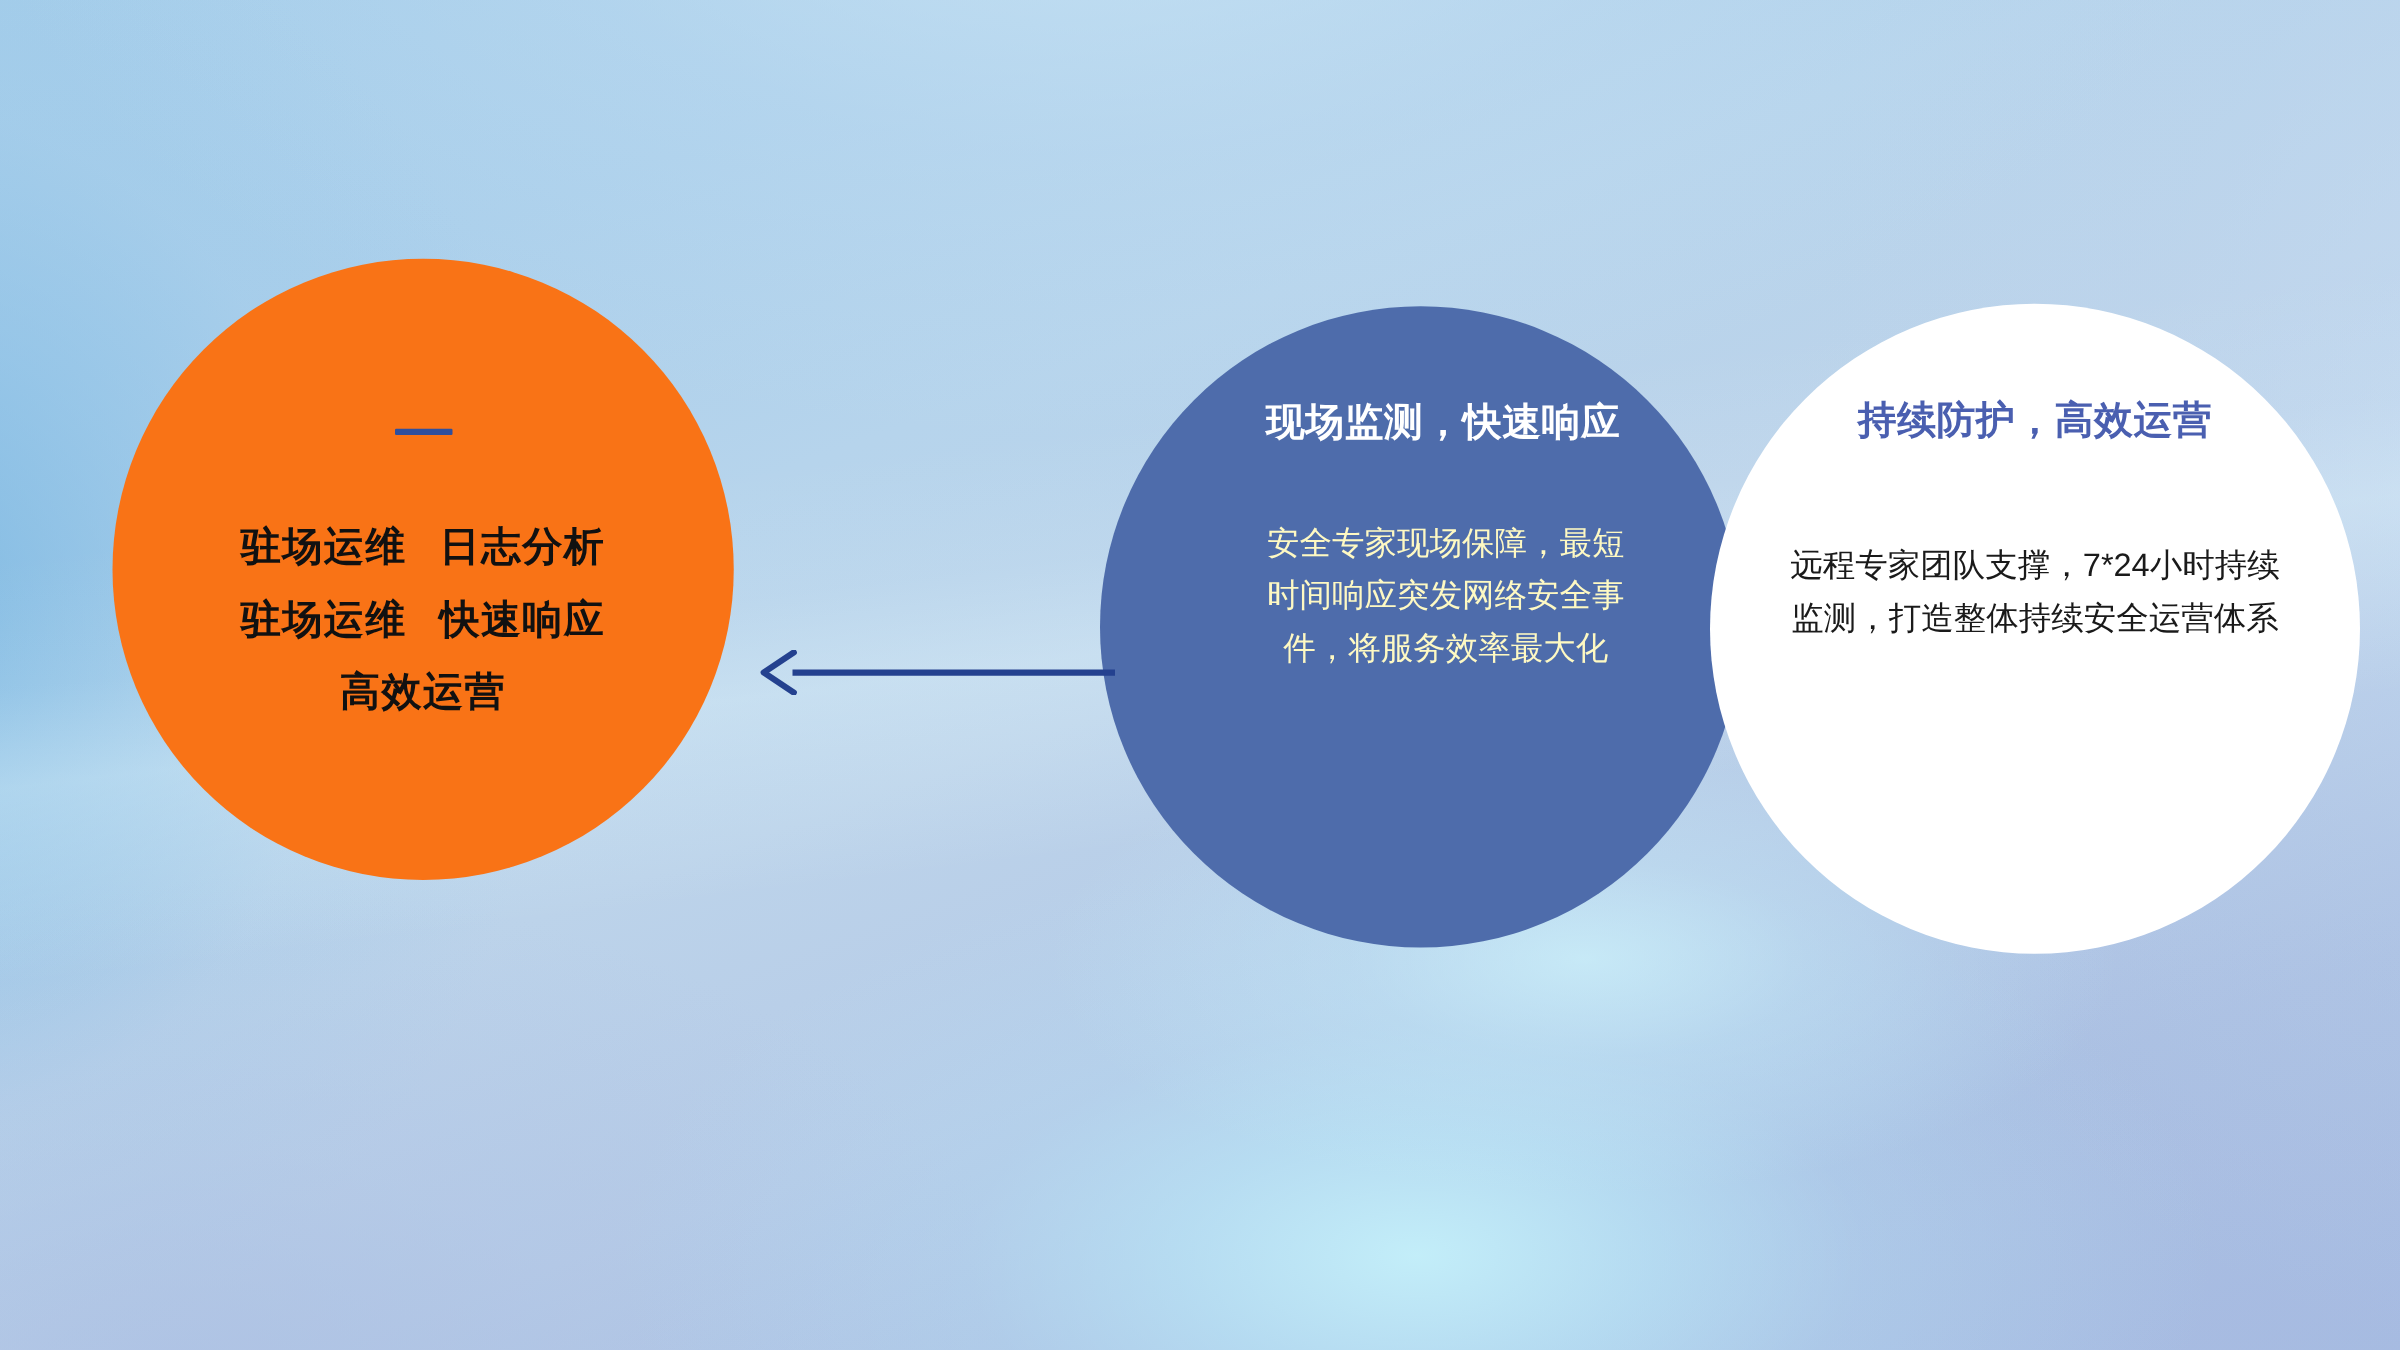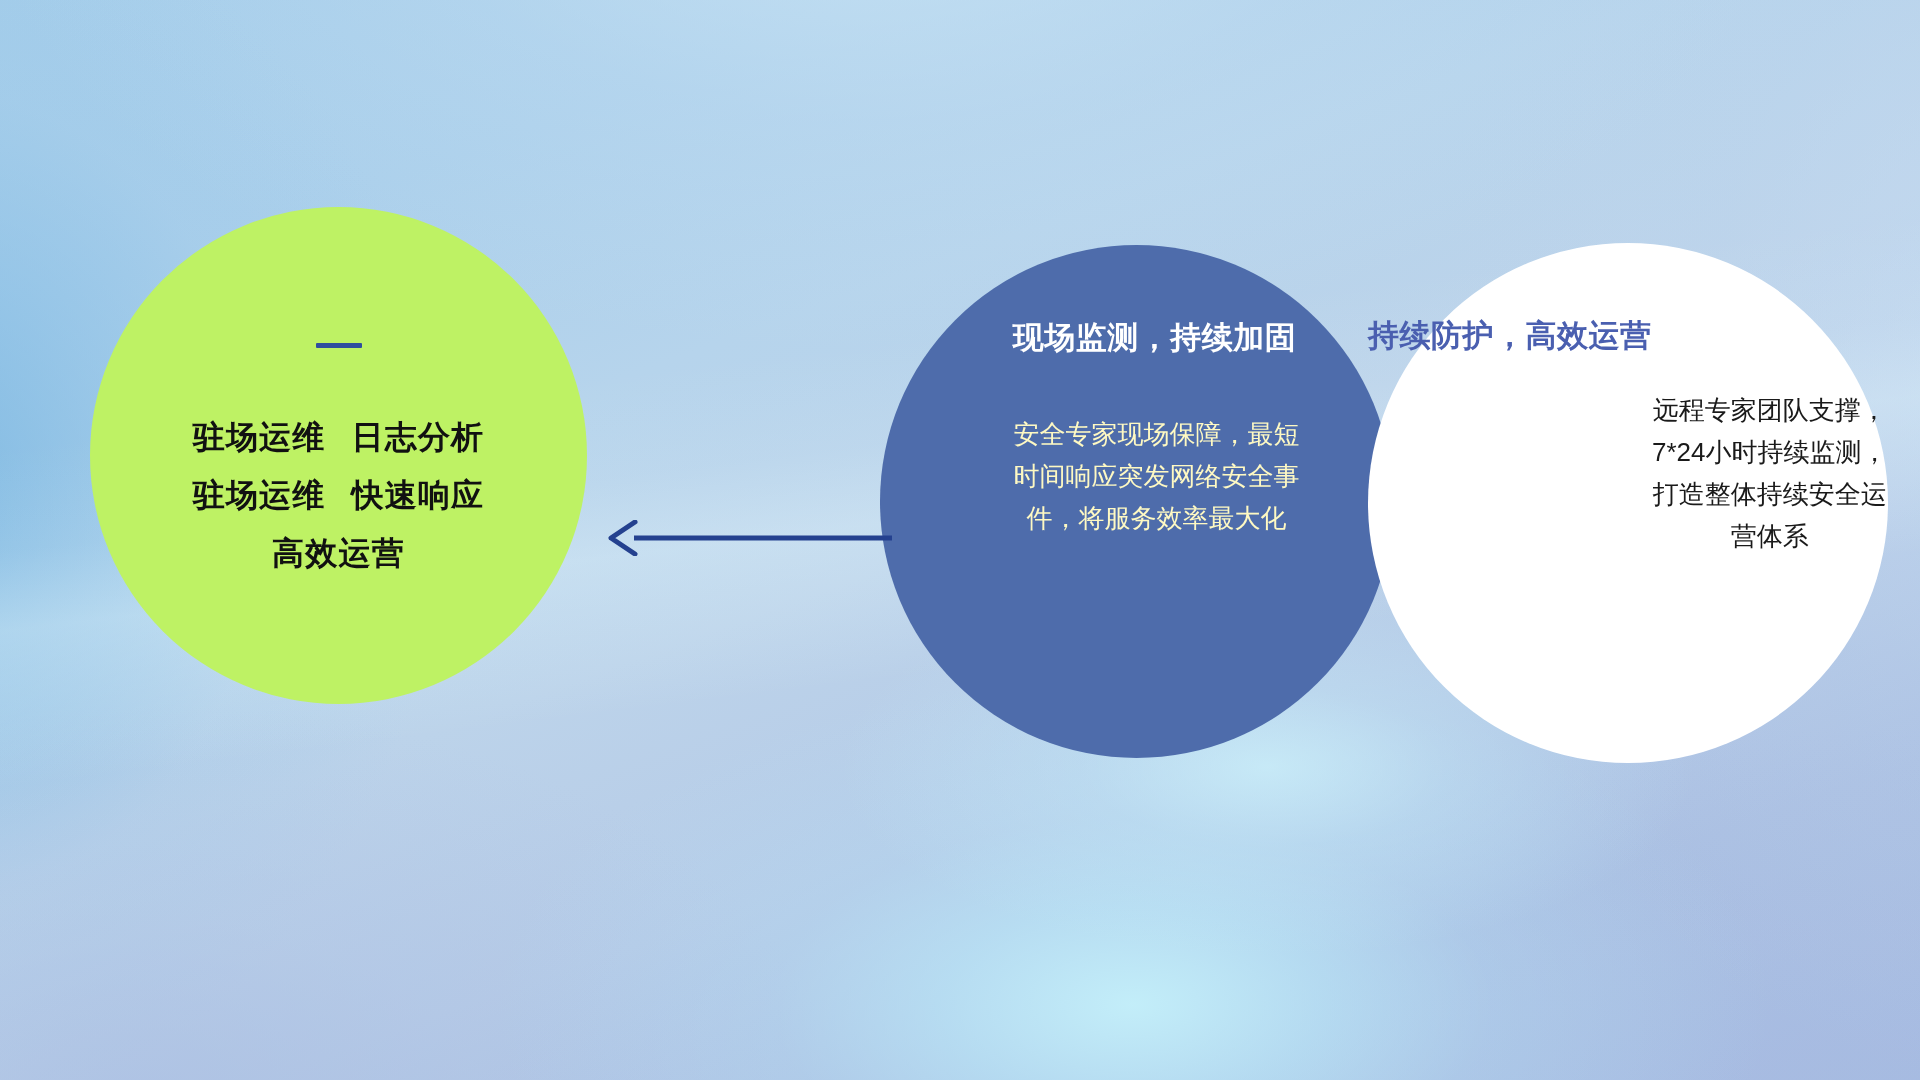--- a/index.html
+++ b/index.html
@@ -79,21 +79,21 @@
   }
 
   
   #stage { position:absolute; inset:0; z-index:2; }
 
   .circle { position:absolute; border-radius:50%; }
 
   
   #circle-left {
     left:90px; top:207px; width:497px; height:497px;
-    background:#bef264;
+    background:#f97316;
     z-index:3;
     display:flex; flex-direction:column;
     align-items:center; justify-content:center;gap:28px;
   }
   .dash {
     width:46px; height:5px; background:#2f4f9e;
     border-radius:1px;
     margin-bottom:45px;
   }
   #left-lines {
@@ -136,22 +136,22 @@
     margin-top:54px;
     margin-left:40px;
     width:300px;
   }
 
   
   #circle-right {
     left:1368px; top:243px; width:520px; height:520px;
     background:#ffffff;
     z-index:5;
-    display:flex; flex-direction:row;
-    align-items:flex-start;
+    display:flex; flex-direction:column;
+    align-items:center;
     padding-top:72px;
   }
   #right-title {
     color:#4a5fb0;
     font-size:31px; font-weight:bold;
     letter-spacing:0.5px;
     white-space:nowrap;
   }
   #right-body {
     color:#1a1a1a;
@@ -190,21 +190,21 @@
     <div class="dash"></div>
     <div id="left-lines">
       <div class="left-line"><span>驻场运维</span><span class="gap"></span><span>日志分析</span></div>
       <div class="left-line"><span>驻场运维</span><span class="gap"></span><span>快速响应</span></div>
       <div class="left-line"><span>高效运营</span></div>
     </div>
   </div>
 
   <div class="circle" id="circle-mid">
     <div class="inner">
-      <div id="mid-title">现场监测，持续加固</div>
+      <div id="mid-title">现场监测，快速响应</div>
       <div id="mid-body">安全专家现场保障，最短时间响应突发网络安全事件，将服务效率最大化</div>
     </div>
   </div>
 
   <div class="circle" id="circle-right">
     <div id="right-title">持续防护，高效运营</div>
     <div id="right-body">远程专家团队支撑，7*24小时持续监测，打造整体持续安全运营体系</div>
   </div>
 
   <svg id="arrow-connector" viewBox="0 0 290 36">

